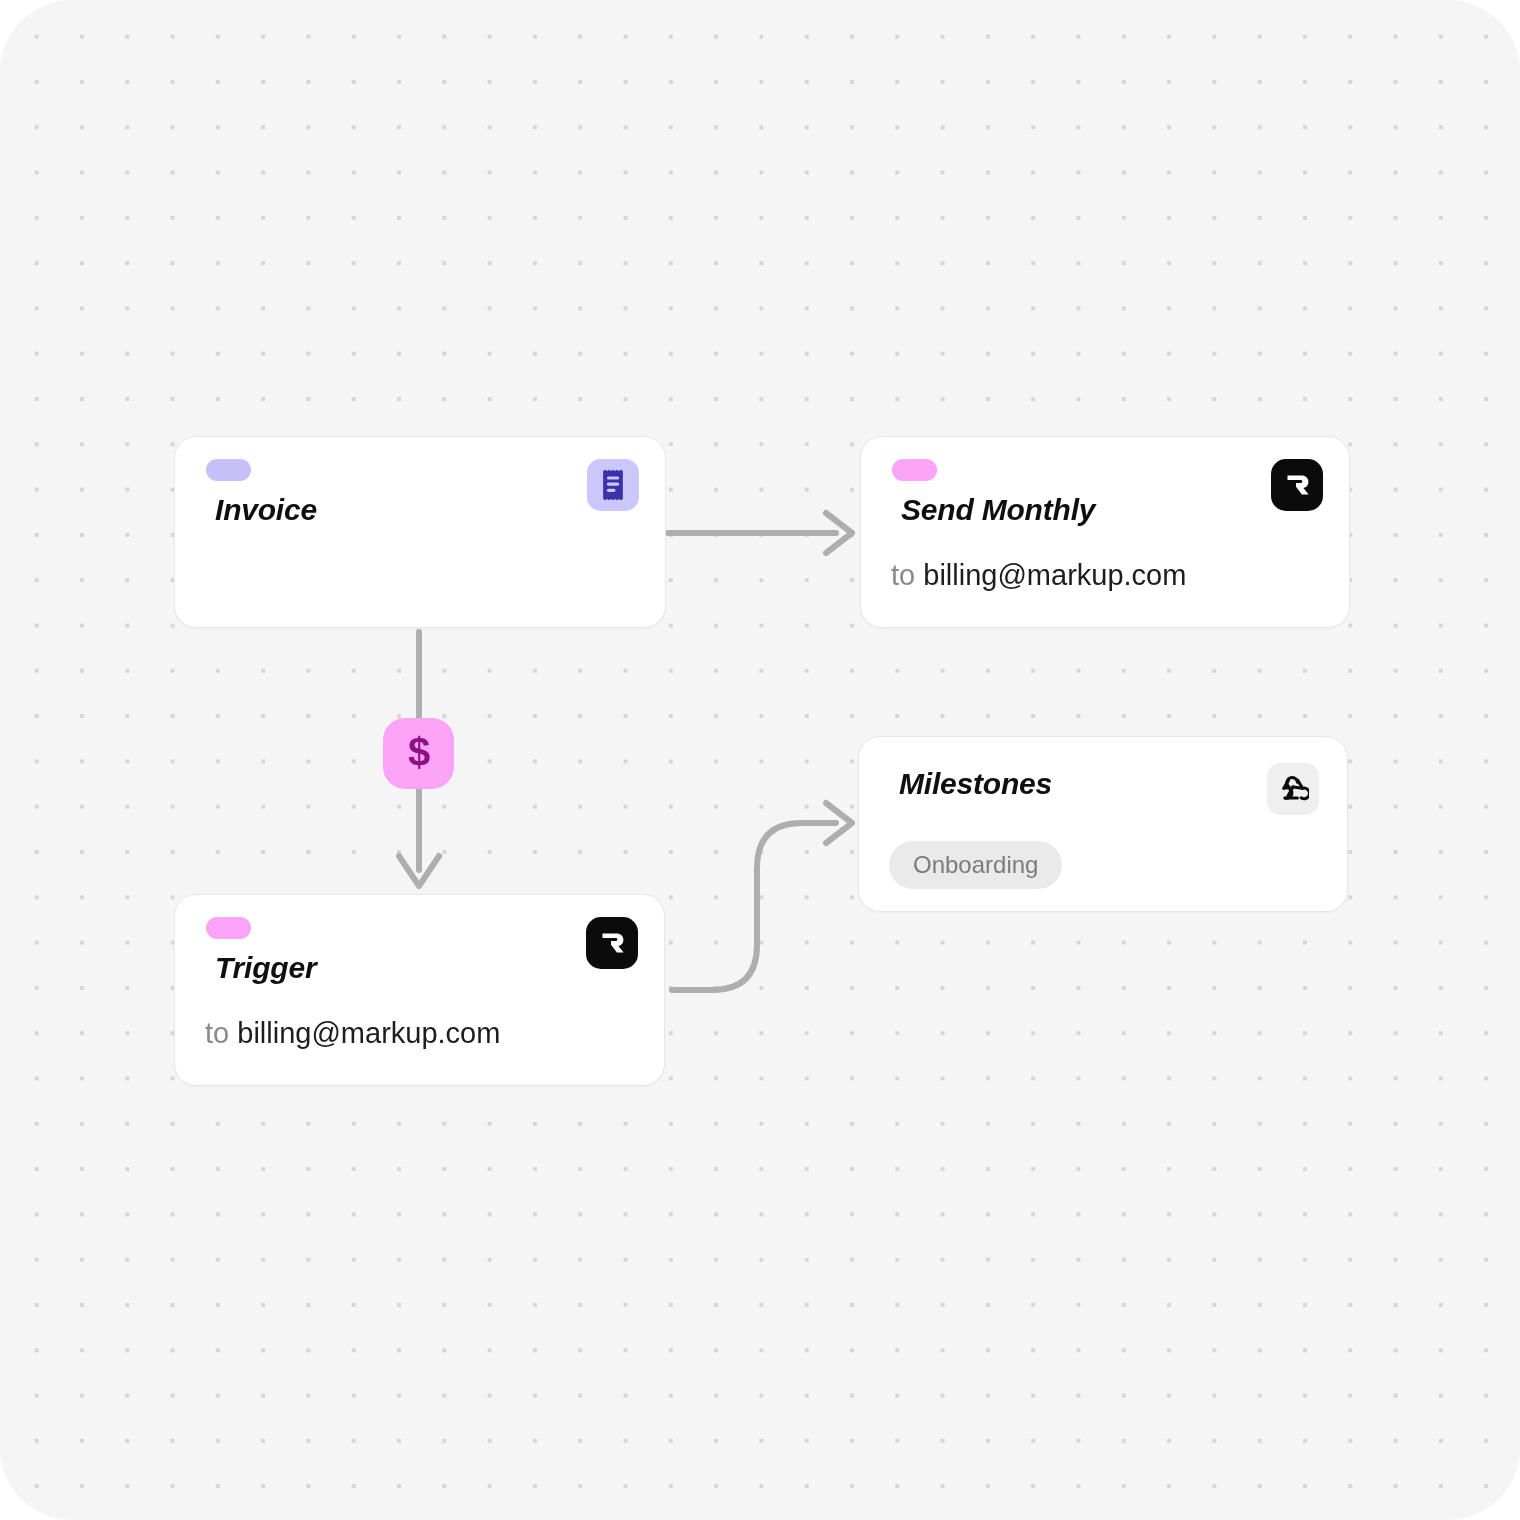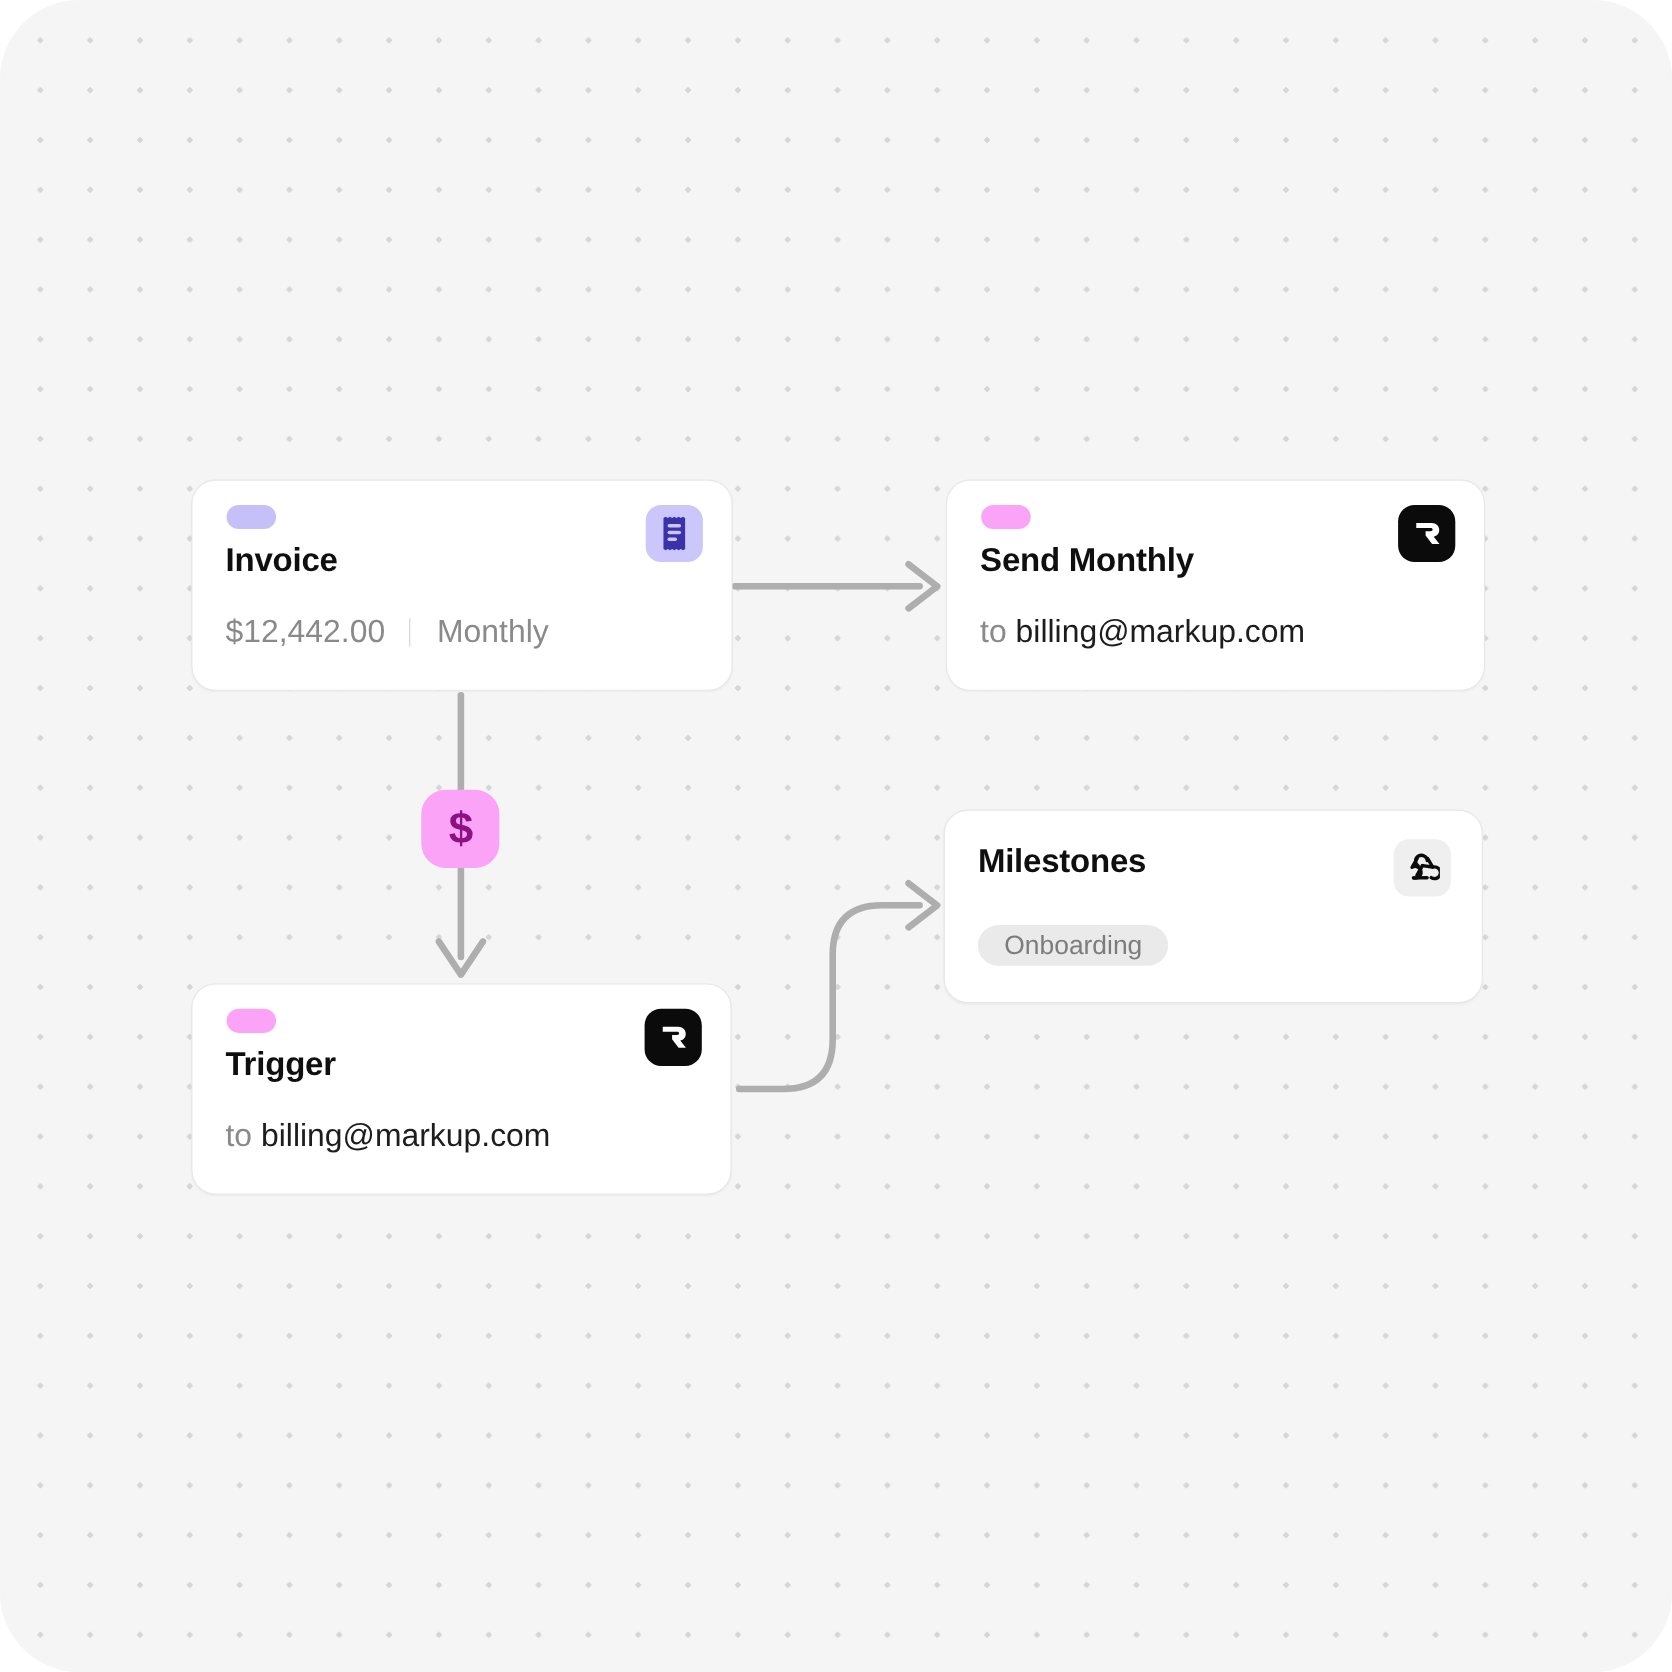--- a/index.html
+++ b/index.html
@@ -57,26 +57,27 @@
     top: 22px;
     width: 45px;
     height: 22px;
     border-radius: 11px;
   }
   .pill-purple { background: #c6c0f9; }
   .pill-pink   { background: #fba3f7; }
 
   .card-title {
     position: absolute;
-    left: 30px;
+    left: 40px;
     font-size: 30px;
     font-weight: 700;
     color: #0f0f0f;
     letter-spacing: -0.2px;
     white-space: nowrap;
+    font-style: italic;
   }
   .title-row2 { top: 56px; }
   .title-solo { top: 30px; }
 
   .card-sub {
     position: absolute;
     left: 30px;
     top: 122px;
     font-size: 29px;
     font-weight: 400;
@@ -90,21 +91,21 @@
     height: 26px;
     background: #d2d2d2;
     vertical-align: -4px;
     margin: 0 16px 0 14px;
   }
 
   .badge-chip {
     position: absolute;
     left: 30px;
     top: 104px;
-    height: 37px;
+    height: 48px;
     padding: 0 24px;
     display: flex;
     align-items: center;
     background: #eaeaea;
     border-radius: 24px;
     font-size: 24px;
     color: #7c7c7c;
     white-space: nowrap;
   }
 
@@ -163,25 +164,20 @@
 
   <div class="dollar-badge">
     <svg width="40" height="44" viewBox="0 0 40 44">
       <text x="20" y="34" text-anchor="middle" font-family="'Liberation Sans', sans-serif" font-size="40" font-weight="700" fill="#8e1183">$</text>
     </svg>
   </div>
 
   <div class="card card-invoice">
     <div class="pill pill-purple"></div>
     <div class="card-title title-row2">Invoice</div>
-    <div class="card-sub">
-      <span class="muted">$12,442.00</span>
-      <span class="sep"> </span>
-      <span class="muted">Monthly</span>
-    </div>
     <div class="icon-tile tile-lavender">
       <svg width="30" height="32" viewBox="0 0 24 26">
         <path d="M4 1.6 L5.6 0.6 L7.2 1.6 L8.8 0.6 L10.4 1.6 L12 0.6 L13.6 1.6 L15.2 0.6 L16.8 1.6 L18.4 0.6 L20 1.6
                  L20 24.4 L18.4 25.4 L16.8 24.4 L15.2 25.4 L13.6 24.4 L12 25.4 L10.4 24.4 L8.8 25.4 L7.2 24.4 L5.6 25.4 L4 24.4 Z" fill="#3b31a8"></path>
         <rect x="7" y="6" width="10" height="2.6" rx="1.3" fill="#ccc7fb"></rect>
         <rect x="7" y="11" width="10" height="2.6" rx="1.3" fill="#ccc7fb"></rect>
         <rect x="7" y="16" width="7" height="2.6" rx="1.3" fill="#ccc7fb"></rect>
       </svg>
     </div>
   </div>

